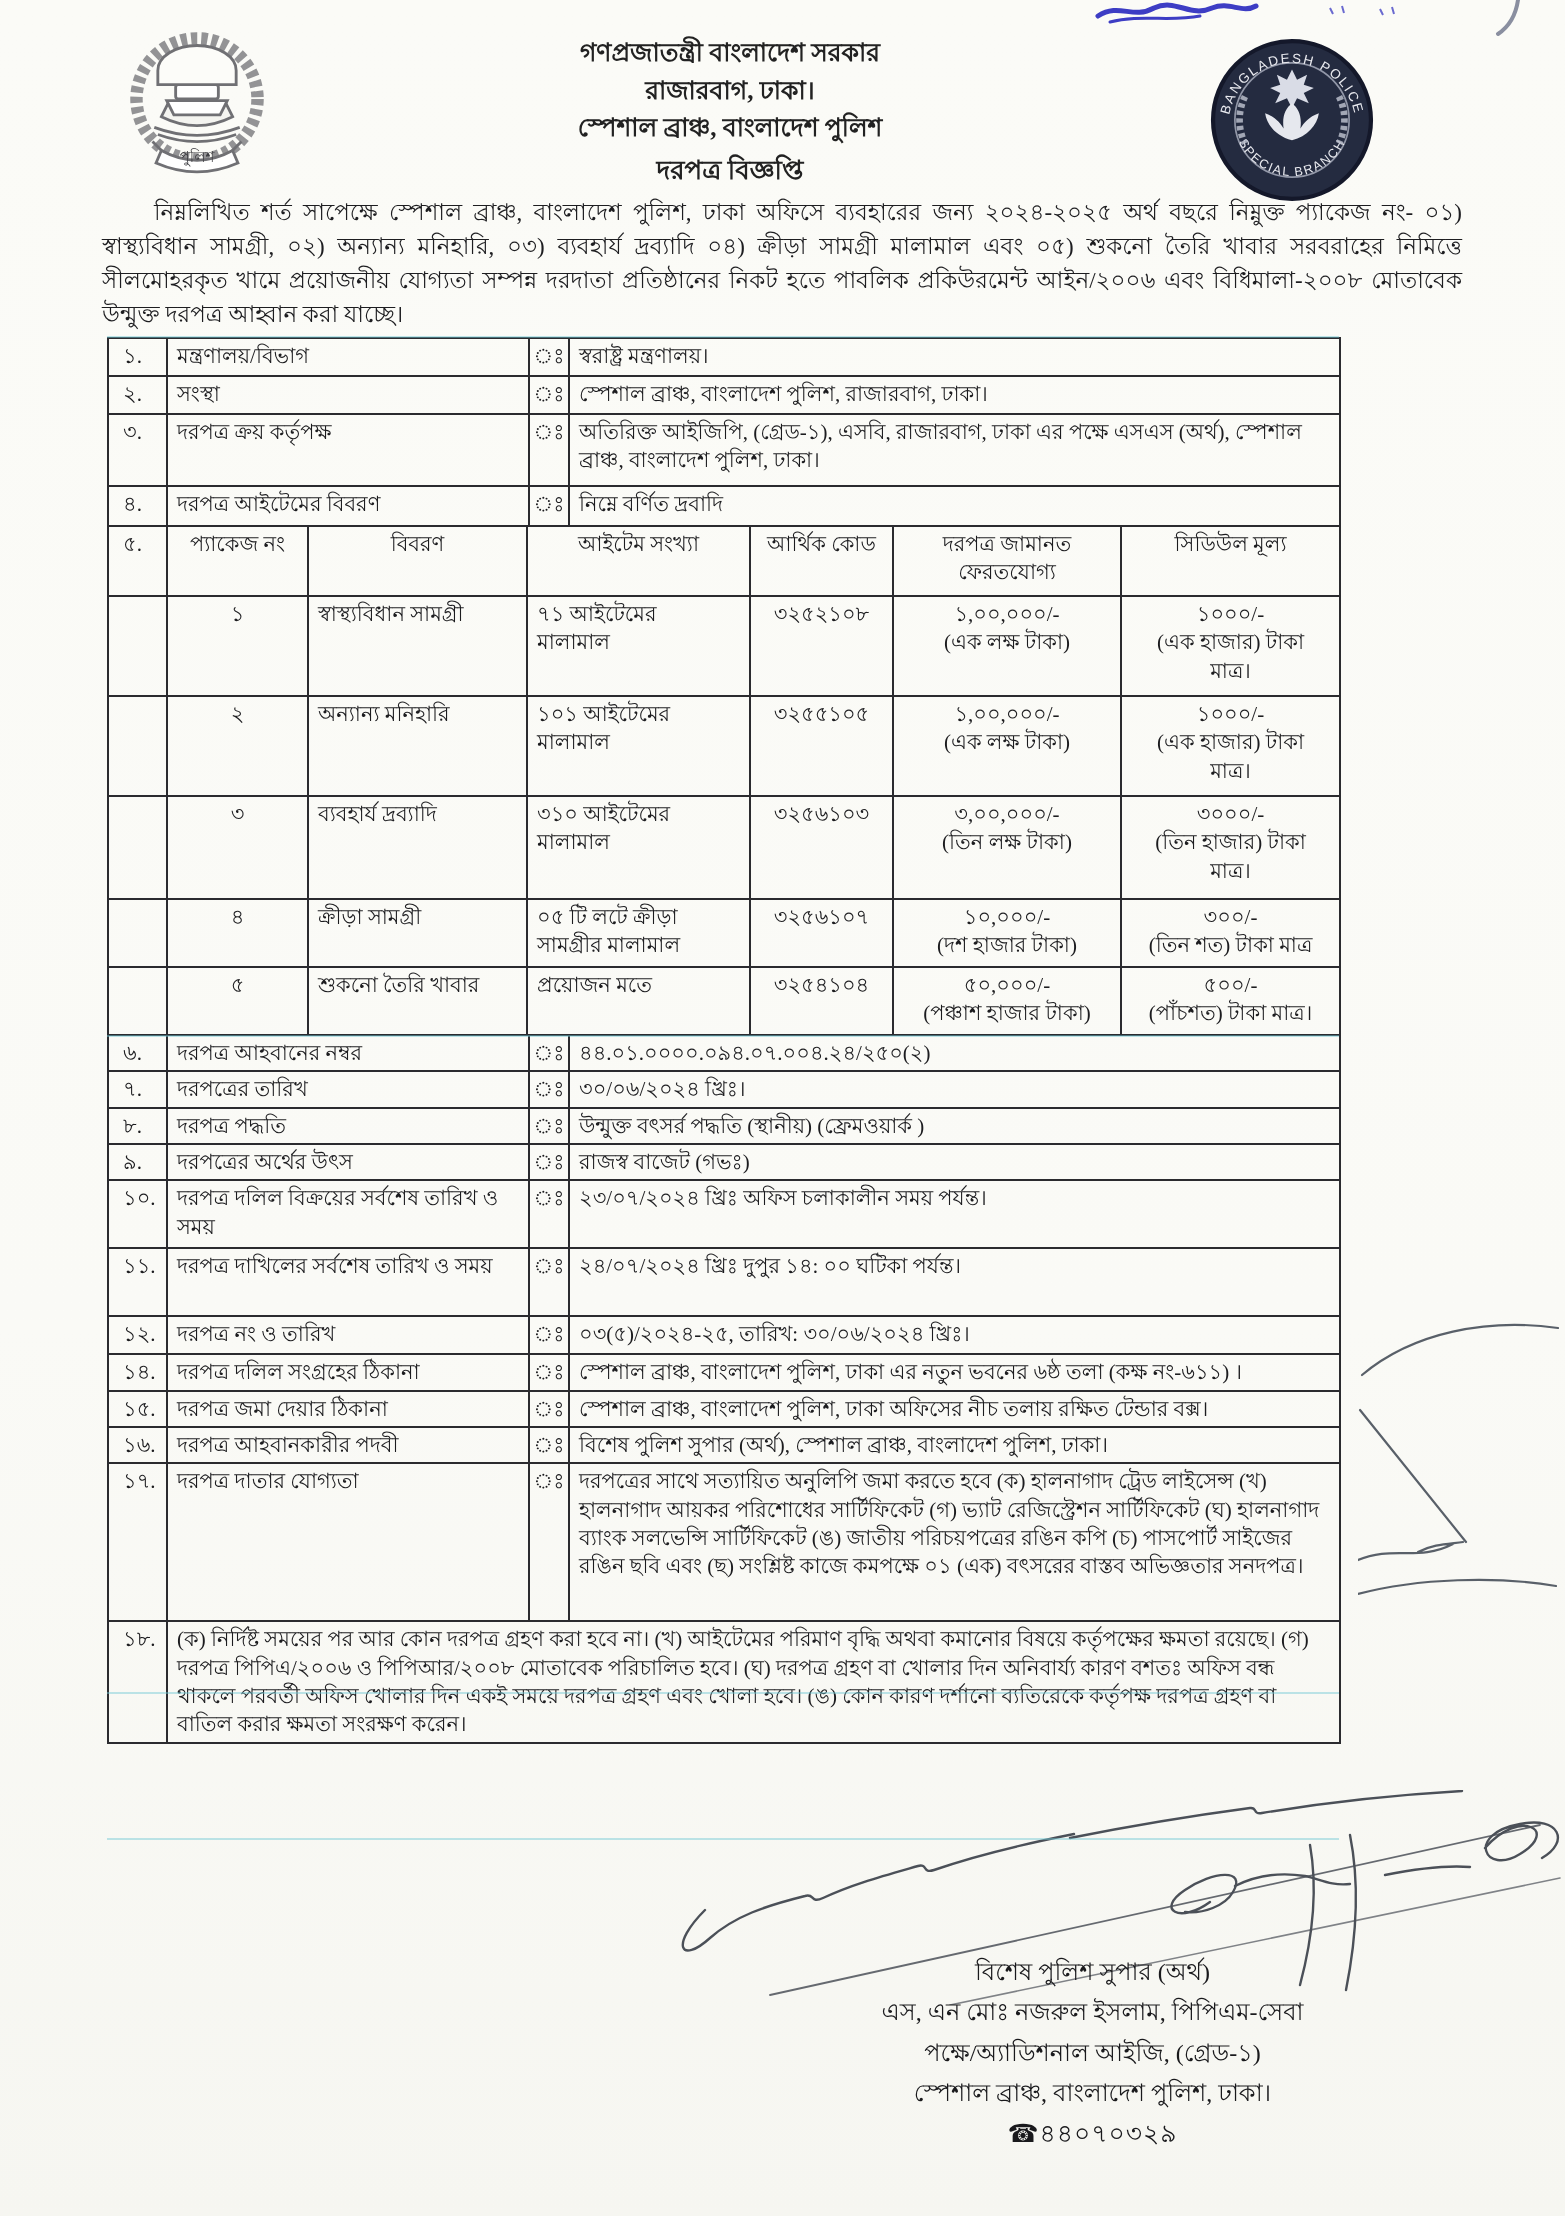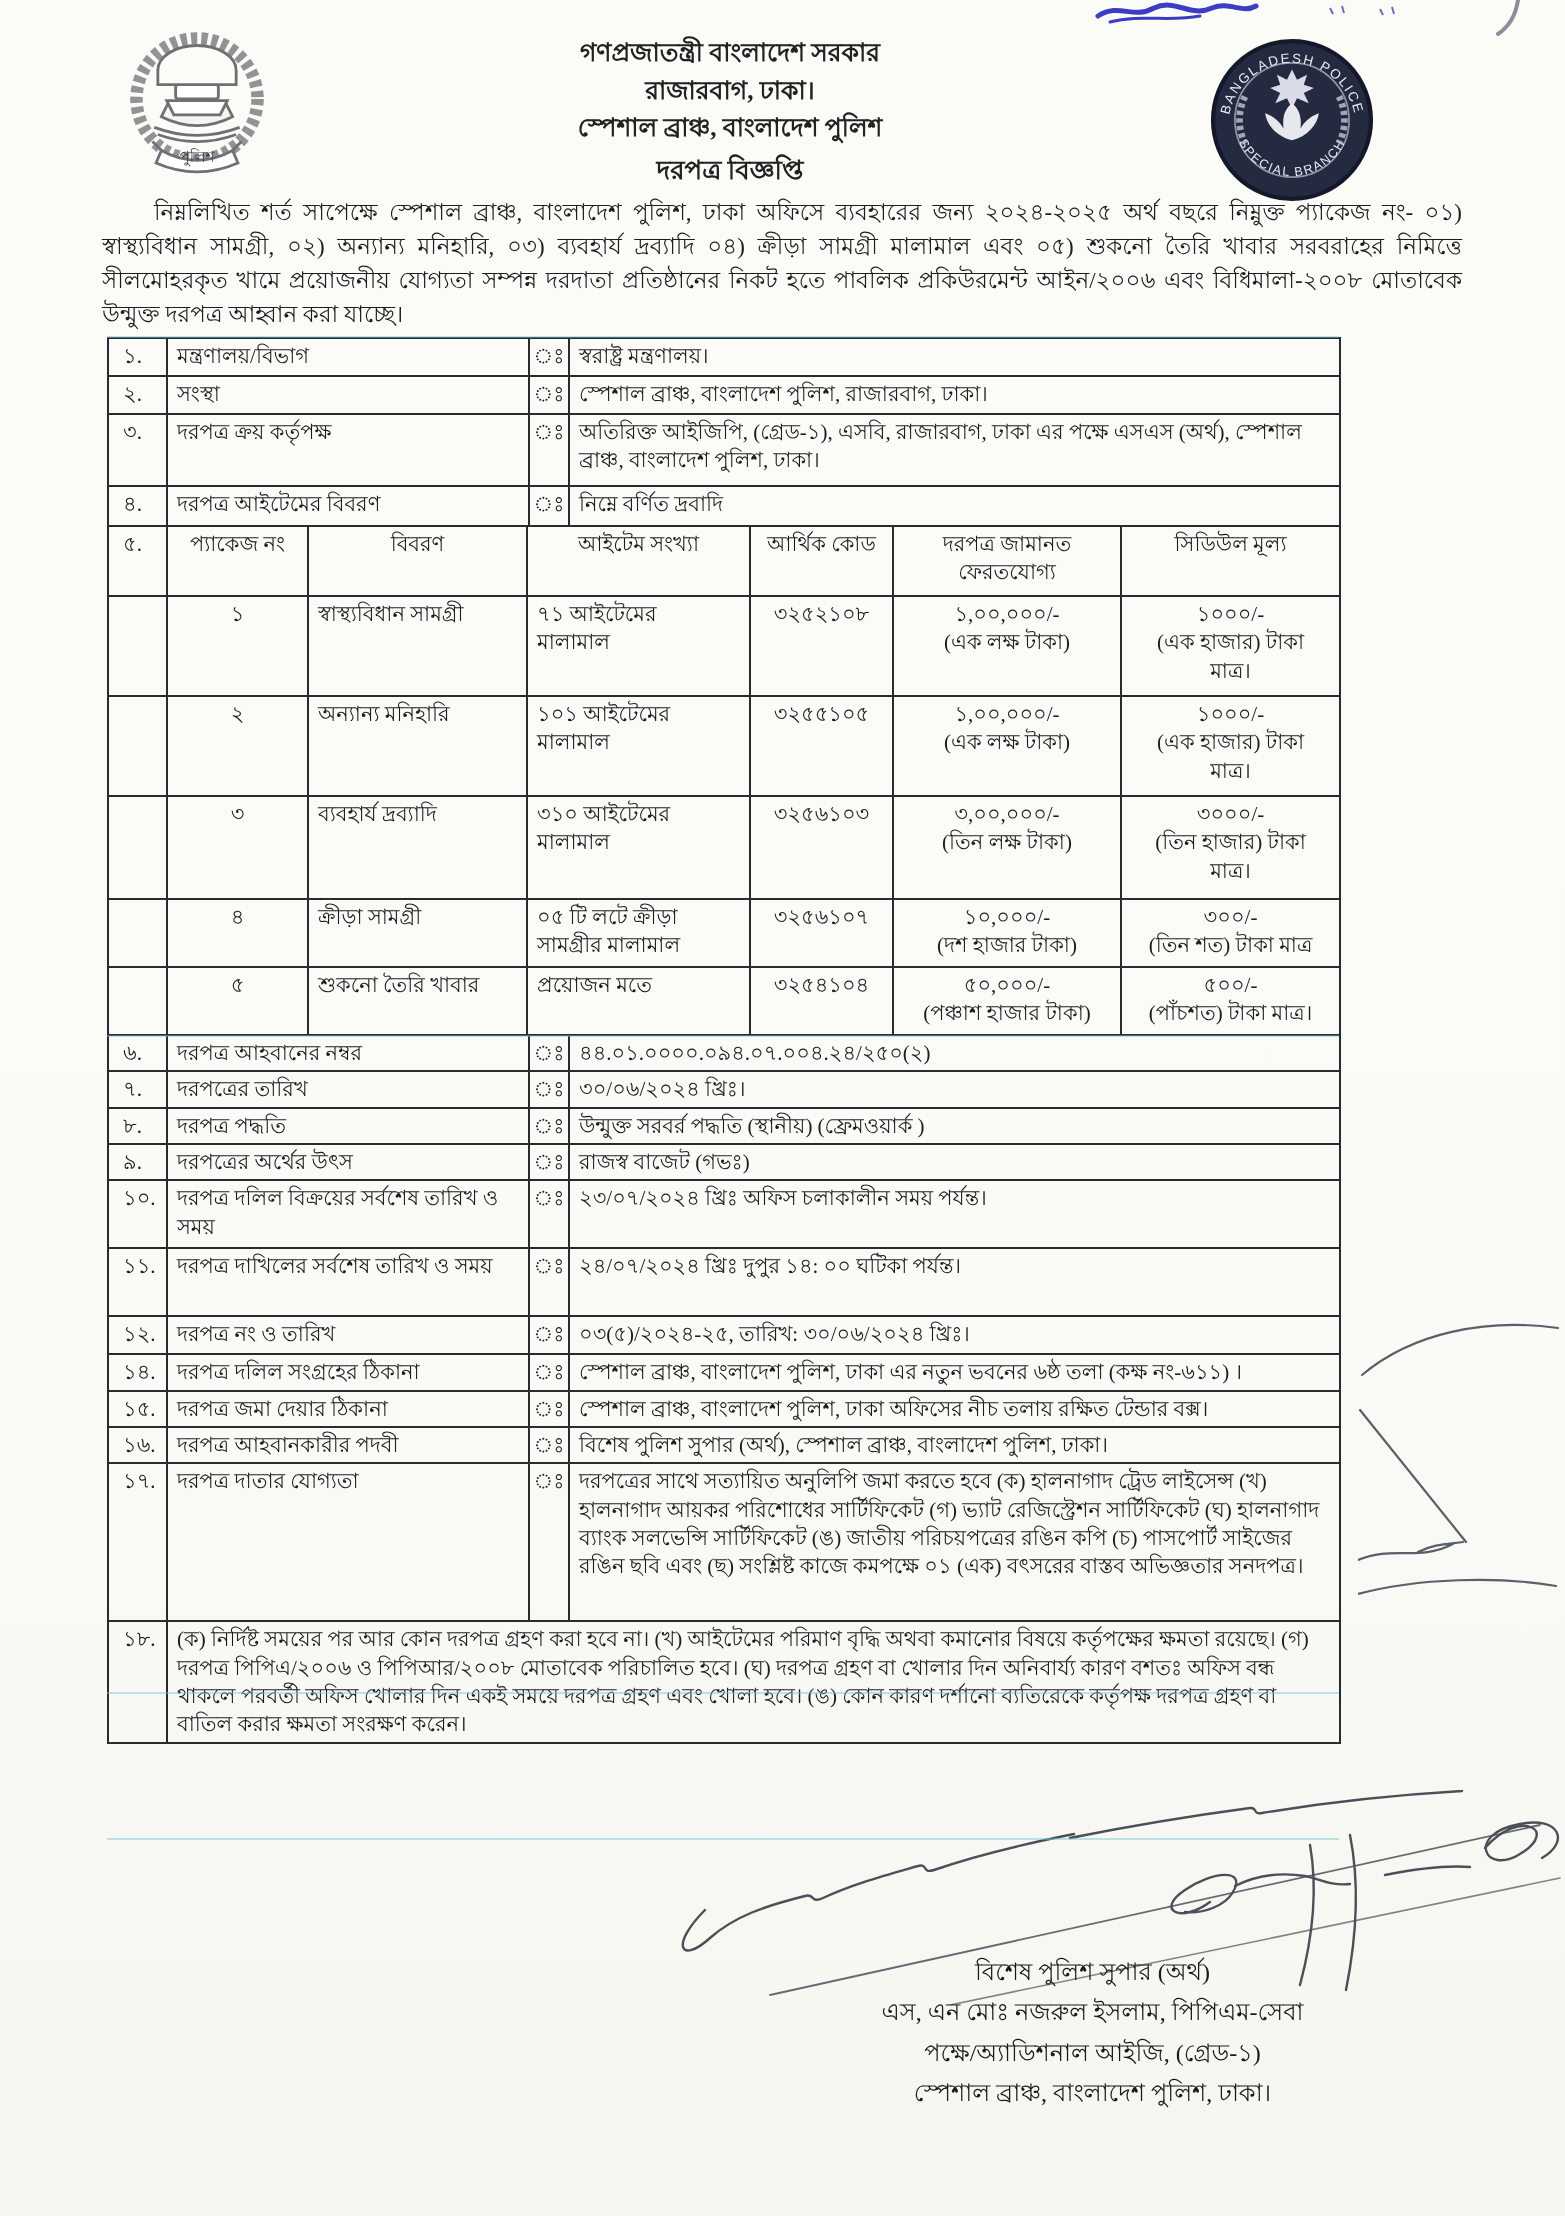--- a/index.html
+++ b/index.html
@@ -227,21 +227,21 @@
       <tr style="height:36px">
         <td class="no">৭.</td>
         <td>দরপত্রের তারিখ</td>
         <td class="colon">ঃ</td>
         <td>৩০/০৬/২০২৪ খ্রিঃ।</td>
       </tr>
       <tr style="height:36px">
         <td class="no">৮.</td>
         <td>দরপত্র পদ্ধতি</td>
         <td class="colon">ঃ</td>
-        <td>উন্মুক্ত সরবর্র পদ্ধতি (স্থানীয়) (ফ্রেমওয়ার্ক )</td>
+        <td>উন্মুক্ত বৎসর্র পদ্ধতি (স্থানীয়) (ফ্রেমওয়ার্ক )</td>
       </tr>
       <tr style="height:34px">
         <td class="no">৯.</td>
         <td>দরপত্রের অর্থের উৎস</td>
         <td class="colon">ঃ</td>
         <td>রাজস্ব বাজেট (গভঃ)</td>
       </tr>
       <tr style="height:68px">
         <td class="no">১০.</td>
         <td>দরপত্র দলিল বিক্রয়ের সর্বশেষ তারিখ ও সময়</td>
@@ -328,15 +328,18 @@
   <div class="artifact" style="left:107px;top:336px;width:1232px;"></div>
   <div class="artifact" style="left:107px;top:1035px;width:1232px;"></div>
   <div class="artifact" style="left:107px;top:1692px;width:1232px;"></div>
   <div class="artifact" style="left:107px;top:1838px;width:1232px;"></div>
 
   <div class="sig">
     <div>বিশেষ পুলিশ সুপার (অর্থ)</div>
     <div>এস, এন মোঃ নজরুল ইসলাম, পিপিএম-সেবা</div>
     <div>পক্ষে/অ্যাডিশনাল আইজি, (গ্রেড-১)</div>
     <div>স্পেশাল ব্রাঞ্চ, বাংলাদেশ পুলিশ, ঢাকা।</div>
+    <div class="phone-line">
+      <span>☎</span><span>৪৪০৭০৩২৯</span>
+    </div>
   </div>
 
 </div>
 
 </body></html>

